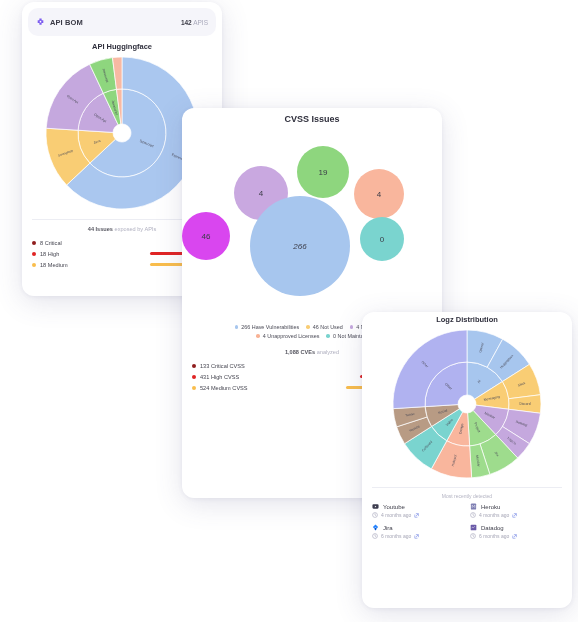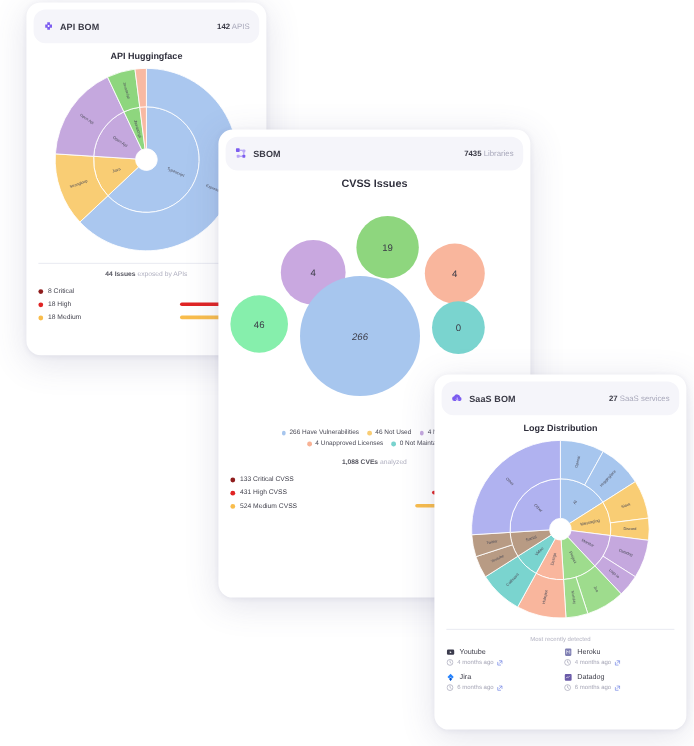--- a/index.html
+++ b/index.html
@@ -161,46 +161,28 @@
           <span class="dot" style="background: rgb(249, 189, 76);"></span>
           <span class="ltext">18 Medium</span>
           <span class="bar-wrap">
             <span class="bar" style="background: rgb(249, 189, 76); width: 58px;"></span>
           </span>
         </div>
       </div>
   </div>
 
   <div class="card" id="sbom-card">
-    <div class="card-head">
-      <div class="head-left">
-        <span class="ic">
-          <svg width="10" height="10" viewBox="0 0 16 16">
-            <rect x="1" y="1" width="5" height="5" rx="1" fill="#7c5cf0"></rect>
-            <rect x="9.5" y="2.5" width="4" height="4" rx="1" fill="#b9a6f7"></rect>
-            <rect x="9.5" y="9.5" width="4" height="4" rx="1" fill="#7c5cf0"></rect>
-            <rect x="2" y="9.5" width="4" height="4" rx="1" fill="#b9a6f7"></rect>
-            <path d="M6 3.5h3.5M11.5 6.5v3M6 11.5h3.5" stroke="#7c5cf0" stroke-width="0.9" fill="none"></path>
-          </svg>
-        </span>
-        <span class="head-title">SBOM</span>
-      </div>
-      <div class="head-right">
-        <b>7435</b>
-        <span>Libraries</span>
-      </div>
-    </div>
 
     <div class="chart-title big">CVSS Issues</div>
 
     <div class="bubbles" id="sbom-bubbles">
         <div class="bub" style="left: 52px; top: 42px; width: 54px; height: 54px; background: rgb(201, 168, 224);">4</div>
         <div class="bub" style="left: 115px; top: 22px; width: 52px; height: 52px; background: rgb(142, 214, 126);">19</div>
         <div class="bub" style="left: 172px; top: 45px; width: 50px; height: 50px; background: rgb(249, 182, 157);">4</div>
-        <div class="bub" style="left: 10px; top: 88px; width: 48px; height: 48px; background: #86efac;">46</div>
+        <div class="bub" style="left: 0; top: 88px; width: 48px; height: 48px; background: #d946ef;">46</div>
         <div class="bub" style="left: 68px; top: 72px; width: 100px; height: 100px; background: rgb(167, 198, 238); font-style: italic;">266</div>
         <div class="bub" style="left: 178px; top: 93px; width: 44px; height: 44px; background: rgb(122, 212, 207);">0</div>
       </div>
 
     <div class="inline-legend">
       <div class="il-line" id="sbom-leg1">
           <div class="il">
             <span class="dot" style="background: rgb(167, 198, 238);"></span>
             <span>266 Have Vulnerabilities</span>
           </div>
@@ -249,35 +231,20 @@
           <span class="dot" style="background: rgb(249, 189, 76);"></span>
           <span class="ltext">524 Medium CVSS</span>
           <span class="bar-wrap">
             <span class="bar" style="background: rgb(249, 189, 76); width: 82px;"></span>
           </span>
         </div>
       </div>
   </div>
 
   <div class="card" id="saas-card">
-    <div class="card-head">
-      <div class="head-left">
-        <span class="ic">
-          <svg width="10" height="10" viewBox="0 0 16 16">
-            <path d="M4.2 11.5a3.2 3.2 0 0 1-.3-6.35 4.3 4.3 0 0 1 8.15 1.1 2.75 2.75 0 0 1-.55 5.25z" fill="#7c5cf0"></path>
-            <path d="M8 7.3v4.4M6.4 10.1L8 11.8l1.6-1.7" stroke="#ffffff" stroke-width="0.9" fill="none" stroke-linecap="round"></path>
-          </svg>
-        </span>
-        <span class="head-title">SaaS BOM</span>
-      </div>
-      <div class="head-right">
-        <b>27</b>
-        <span>SaaS services</span>
-      </div>
-    </div>
 
     <div class="chart-title">Logz Distribution</div>
 
     <div style="display:flex;justify-content:center;margin-top:1px;">
       <svg width="160" height="158" viewBox="0 0 160 158">
         <g id="saas-sun" transform="translate(0,-1)">
             <path d="M80,38A42,42 0 0 1 115.46177287108463,57.49527461088215L87.59895132951814,75.17755884518903A9,9 0 0 0 80,71Z" fill="#a7c6ee" stroke="#ffffff" stroke-width="0.7"></path>
             <text x="92.28471868959375" y="57.654179658881475" text-anchor="middle" dominant-baseline="middle" transform="rotate(-61.199999999999996 92.28471868959375 57.654179658881475)" class="slice-label">AI</text>
             <path d="M115.46177287108463,57.49527461088215A42,42 0 0 1 121.66881745520807,85.26399580970079L88.9290323118303,81.12799910207873A9,9 0 0 0 87.59895132951814,75.17755884518903Z" fill="#f9cd74" stroke="#ffffff" stroke-width="0.7"></path>
             <text x="104.88587742943807" y="74.43734734438817" text-anchor="middle" dominant-baseline="middle" transform="rotate(-12.599999999999996 104.88587742943807 74.43734734438817)" class="slice-label">Messaging</text>

